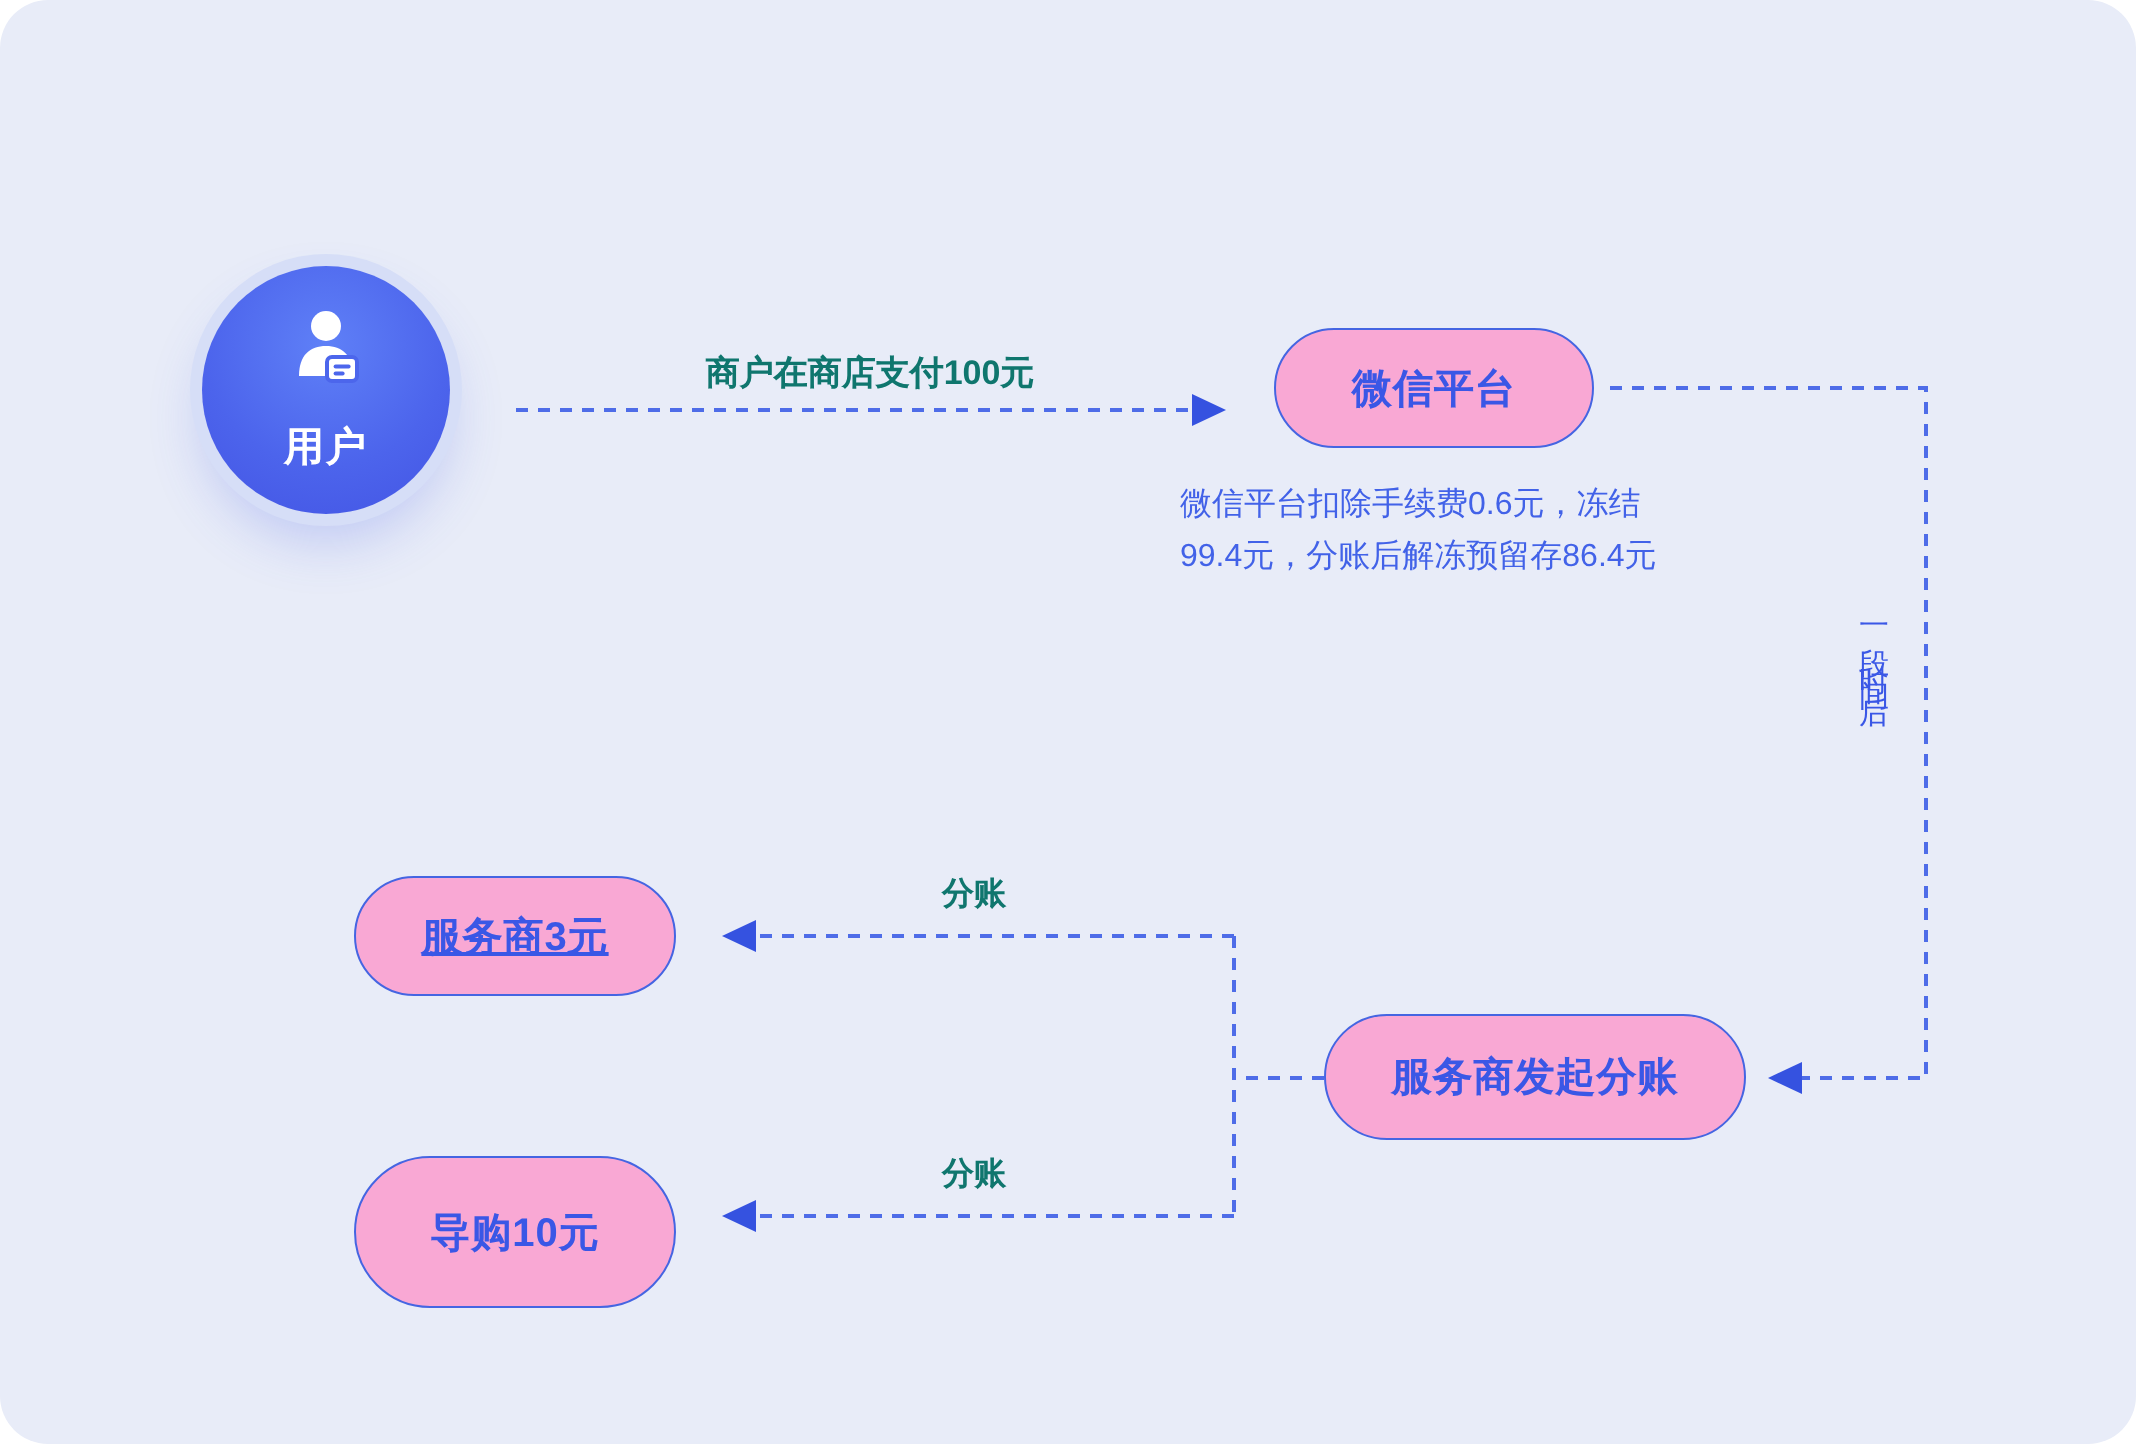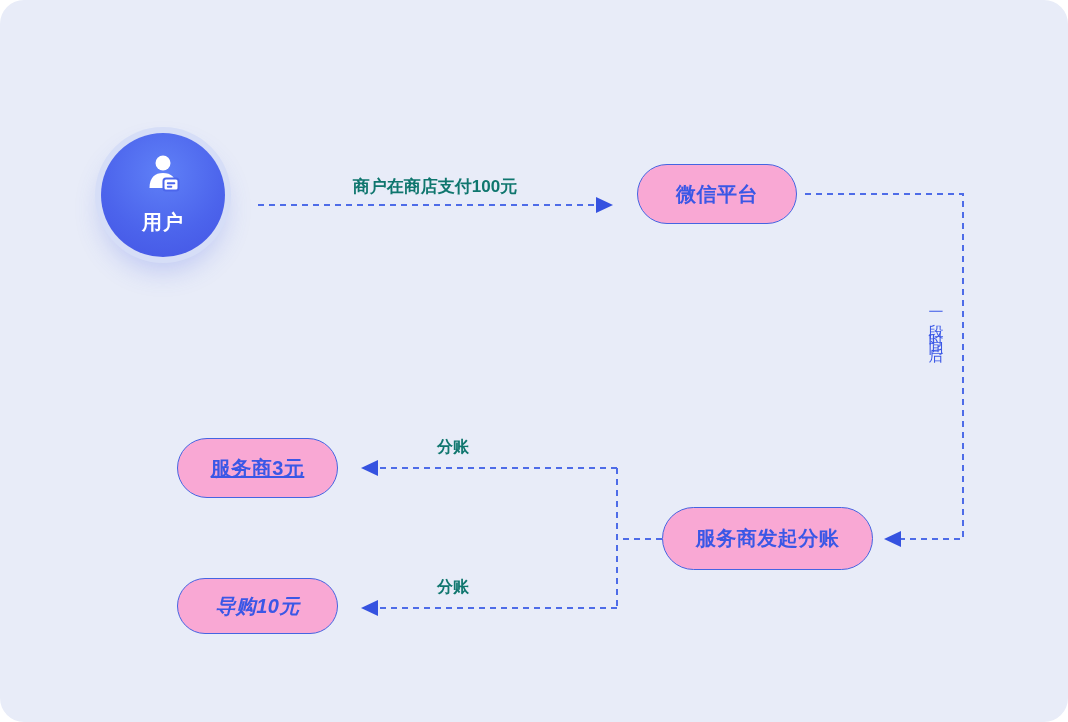--- a/index.html
+++ b/index.html
@@ -24,25 +24,25 @@
 
   
   .pill{
     position:absolute;display:flex;align-items:center;justify-content:center;
     background:#f9a8d4;border:1.5px solid #4565E2;border-radius:999px;
     color:#3A57E6;font-size:20px;font-weight:600;letter-spacing:0.5px;box-sizing:border-box;
   }
   .pill.wechat{left:637px;top:164px;width:160px;height:60px;}
   .pill.initiator{left:662px;top:507px;width:211px;height:63px;}
   .pill.provider{left:177px;top:438px;width:161px;height:60px;text-decoration:underline;}
-  .pill.guide{left:177px;top:578px;width:161px;height:56px;font-style:italic;}
+  .pill.guide{left:177px;top:578px;width:161px;height:76px;}
 
   .edge-label{position:absolute;color:#0f766e;font-weight:600;}
   .payment-label{left:285px;top:175px;width:300px;text-align:center;font-size:17px;}
-  .split-label{left:437px;width:100px;text-align:left;font-size:16px;}
+  .split-label{left:437px;width:100px;text-align:center;font-size:16px;}
   .split-label.top{top:437px;}
   .split-label.bottom{top:577px;}
 
   .note{
     position:absolute;left:590px;top:240px;width:290px;
     color:#4262E8;font-size:16px;line-height:26px;font-weight:500;
   }
 
   .time-label{
     position:absolute;left:926px;top:304px;height:140px;
@@ -98,14 +98,18 @@
   </div>
 
   <div class="edge-label payment-label">商户在商店支付100元</div>
 
   <div class="edge-label split-label top">分账</div>
 
   <div class="edge-label split-label bottom">分账</div>
 
   <div class="time-label">一段时间后</div>
 
+  <div class="note">
+    <div>微信平台扣除手续费0.6元，冻结</div>
+    <div>99.4元，分账后解冻预留存86.4元</div>
+  </div>
 
 </div>
 
 </body></html>

